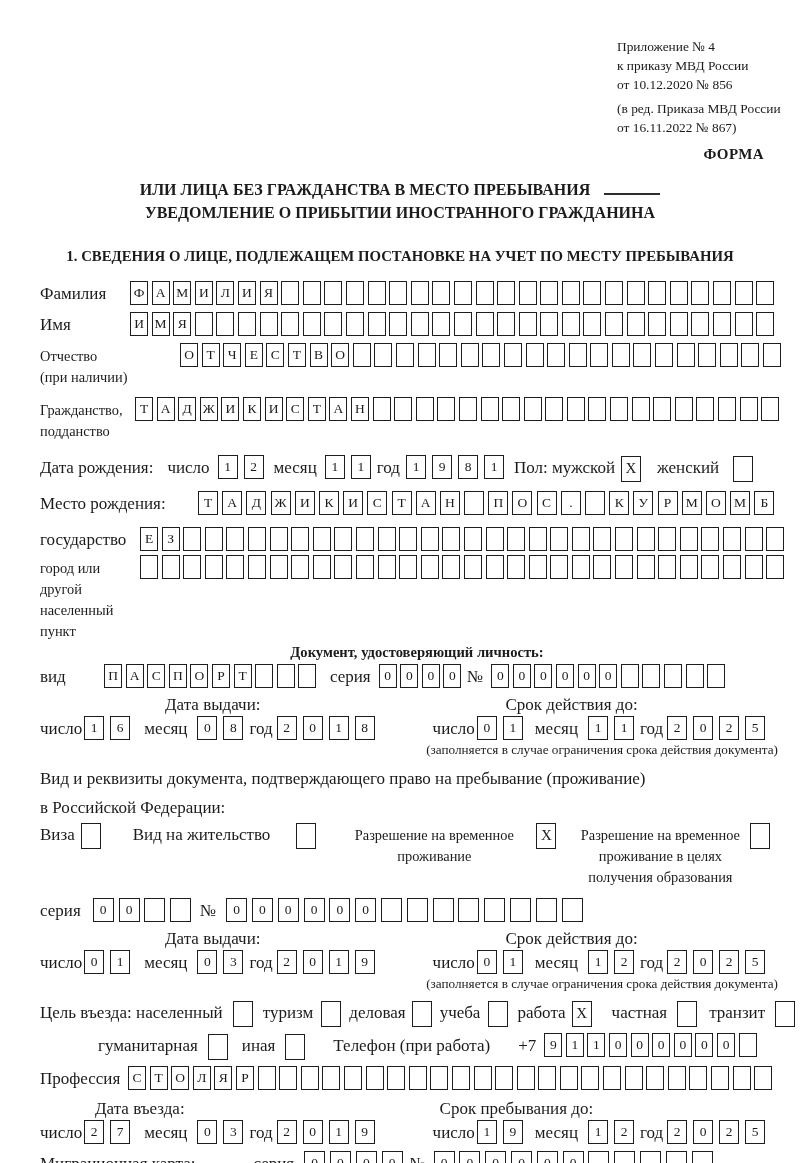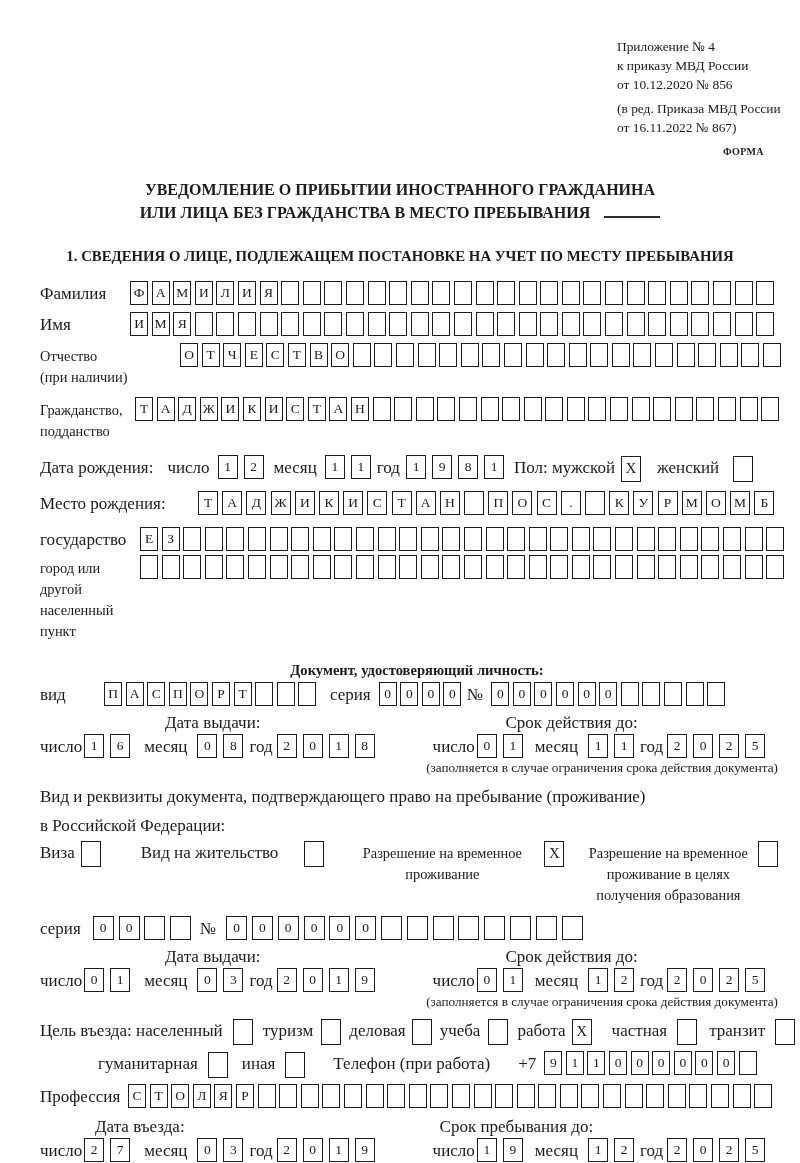--- a/index.html
+++ b/index.html
@@ -2,21 +2,21 @@
 <html><head>
 <meta charset="utf-8">
 <style>
   html,body{margin:0;padding:0;background:#ffffff;}
   body{width:800px;height:1163px;font-family:"Liberation Serif","DejaVu Serif",serif;color:#1b1b1b;}
   .page{position:relative;width:800px;height:1163px;overflow:hidden;background:#fff;}
   .hdr{position:relative;height:170px;}
   .appendix{position:absolute;left:617px;top:37px;font-size:13.4px;line-height:19px;white-space:nowrap;}
   .appendix .ln{display:block;}
   .appendix .gap{margin-top:5px;}
-  .forma{position:absolute;right:36px;top:146px;font-weight:bold;font-size:10px;letter-spacing:.4px;}
+  .forma{position:absolute;right:36px;top:146px;font-weight:bold;font-size:15px;letter-spacing:.4px;}
   .title{text-align:center;font-weight:bold;font-size:16px;line-height:23px;margin-top:8px;}
   .blank-line{display:inline-block;width:56px;height:2px;background:#2d2d2d;margin-left:14px;}
   .sec{text-align:center;font-weight:bold;font-size:14.8px;margin-top:24px;}
   .frm{padding-left:40px;padding-right:6px;}
   .row{display:flex;align-items:flex-start;margin-top:7px;}
   .lbl{font-size:17px;line-height:20px;padding-top:3px;flex:none;}
   .lbl2{font-size:14.4px;line-height:21px;padding-top:3px;flex:none;}
   .cells{display:flex;flex:none;flex-wrap:nowrap;}
   .cell{display:inline-block;box-sizing:border-box;width:18px;height:24px;border:1.7px solid #1d1d1d;margin-right:3.6px;text-align:center;font-size:13.5px;line-height:21px;flex:none;background:#fff;}
   .wide .cell{width:20px;margin-right:4.2px;}
@@ -37,22 +37,22 @@
       <span class="ln">Приложение № 4</span>
       <span class="ln">к приказу МВД России</span>
       <span class="ln">от 10.12.2020 № 856</span>
       <span class="ln gap">(в ред. Приказа МВД России</span>
       <span class="ln">от 16.11.2022 № 867)</span>
     </div>
     <div class="forma">ФОРМА</div>
   </div>
 
   <div class="title">
+    <div><span>ИЛИ ЛИЦА БЕЗ ГРАЖДАНСТВА В МЕСТО ПРЕБЫВАНИЯ</span><span class="blank-line"></span></div>
     <div>УВЕДОМЛЕНИЕ О ПРИБЫТИИ ИНОСТРАННОГО ГРАЖДАНИНА</div>
-    <div><span>ИЛИ ЛИЦА БЕЗ ГРАЖДАНСТВА В МЕСТО ПРЕБЫВАНИЯ</span><span class="blank-line"></span></div>
   </div>
 
   <div class="sec">1. СВЕДЕНИЯ О ЛИЦЕ, ПОДЛЕЖАЩЕМ ПОСТАНОВКЕ НА УЧЕТ ПО МЕСТУ ПРЕБЫВАНИЯ</div>
 
   <div class="frm">
 
     <div class="row" style="margin-top:16px">
       <span class="lbl" style="width:90px">Фамилия</span>
       <span class="cells">
           <span class="cell">Ф</span>
@@ -321,21 +321,21 @@
           <span class="cell"></span>
           <span class="cell"></span>
           <span class="cell"></span>
           <span class="cell"></span>
           <span class="cell"></span>
           <span class="cell"></span>
           <span class="cell"></span>
         </span>
     </div>
 
-    <div class="center-bold" style="margin-top:20px">Документ, удостоверяющий личность:</div>
+    <div class="center-bold" style="margin-top:2px">Документ, удостоверяющий личность:</div>
 
     <div class="row" style="margin-top:3px">
       <span class="lbl" style="width:64px">вид</span>
       <span class="cells">
           <span class="cell">П</span>
           <span class="cell">А</span>
           <span class="cell">С</span>
           <span class="cell">П</span>
           <span class="cell">О</span>
           <span class="cell">Р</span>
@@ -410,21 +410,21 @@
     </div>
 
     <div class="cap" style="text-align:right;padding-right:16px;margin-top:2px">(заполняется в случае ограничения срока действия документа)</div>
 
     <div class="lbl" style="margin-top:8px">Вид и реквизиты документа, подтверждающего право на пребывание (проживание)</div>
     <div class="lbl" style="margin-top:6px">в Российской Федерации:</div>
 
     <div class="row" style="margin-top:4px">
       <span class="lbl">Виза</span>
       <span class="box" style="margin-left:6px"></span>
-      <span class="lbl" style="margin-left:40px">Вид на жительство</span>
+      <span class="lbl" style="margin-left:32px">Вид на жительство</span>
       <span class="box" style="margin-left:26px"></span>
       <span class="lbl2" style="margin-left:20px;width:196px;text-align:center">Разрешение на временное проживание</span>
       <span class="box" style="margin-left:4px">X</span>
       <span class="lbl2" style="margin-left:18px;width:172px;text-align:center">Разрешение на временное проживание в целях получения образования</span>
       <span class="box" style="margin-left:4px"></span>
     </div>
 
     <div class="row" style="margin-top:10px">
       <span class="lbl">серия</span>
       <span class="cells xl" style="margin-left:12px">

